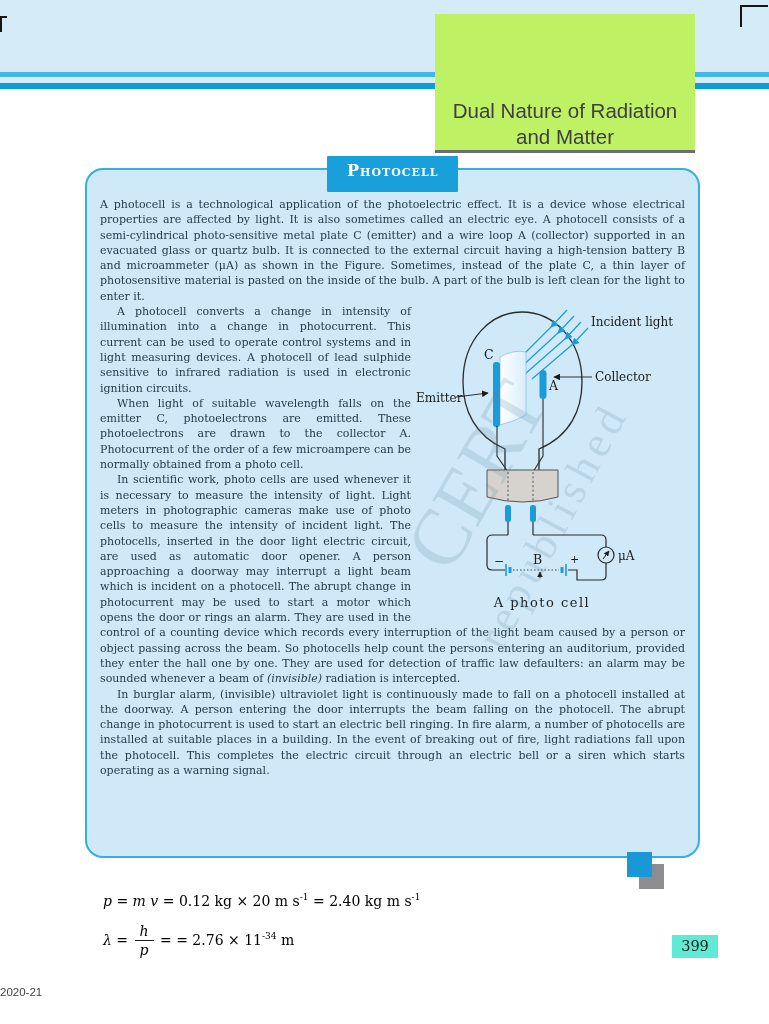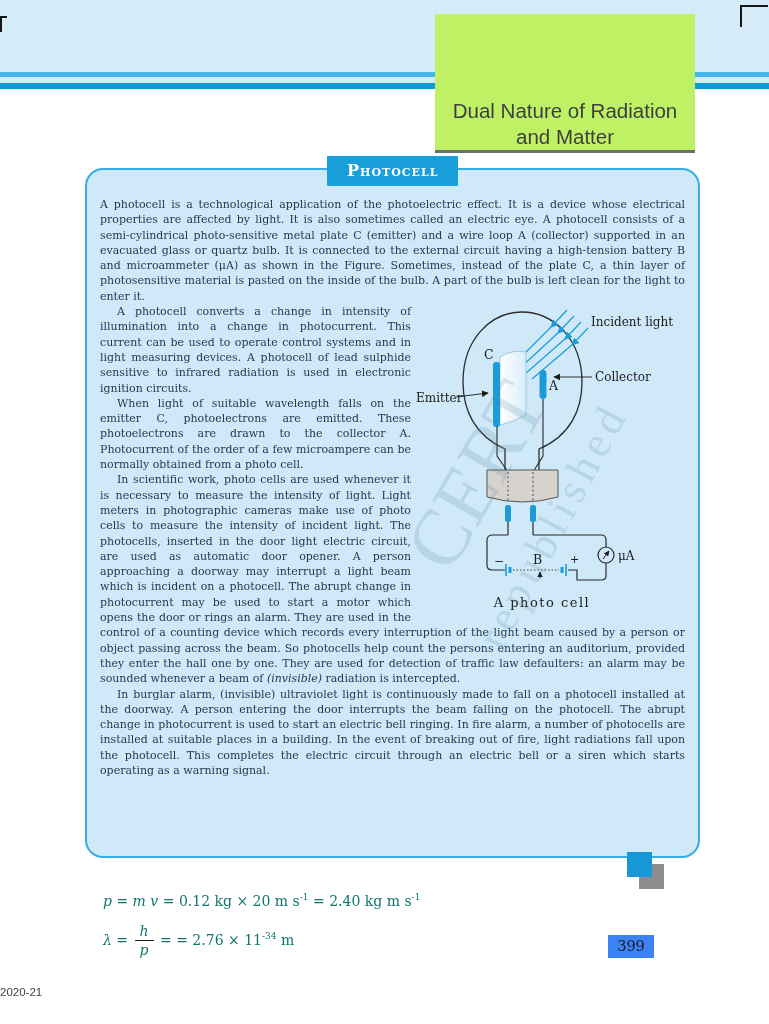--- a/index.html
+++ b/index.html
@@ -14,43 +14,43 @@
   .mark{position:absolute;background:#161616;}
   
   .title-box{position:absolute;left:435px;top:0;width:260px;height:139px;background:#bef264;
      border-bottom:3px solid #6d6e70;box-sizing:border-box;display:flex;flex-direction:column;
      justify-content:flex-end;align-items:center;
      font-family:"Liberation Sans",sans-serif;font-size:20.5px;line-height:26px;color:#3e3e40;text-align:center;margin-top:14px;}
   
   .content-box{position:absolute;left:85px;top:168px;width:615px;height:690px;background:#cfe9f8;
      border:2px solid #35aee3;border-radius:18px;box-sizing:border-box;padding:27px 13px 8px 13px;}
   .heading-tab{position:absolute;left:240px;top:-14px;background:#199fd9;color:#ffffff;
-     padding:5px 20px 6px 20px;font-variant:small-caps;font-weight:bold;font-size:16px;
+     padding:5px 20px 12px 20px;font-variant:small-caps;font-weight:bold;font-size:16px;
      letter-spacing:1px;border-radius:1px;z-index:3;}
   .content-box p{margin:0;font-size:11px;line-height:15.3px;text-align:justify;color:#223c4b;position:relative;z-index:1;}
   .content-box p.ind{text-indent:17px;}
   .fig-wrap{float:right;width:270px;height:310px;margin:2px 0 2px 4px;position:relative;z-index:1;}
   .em-it{font-style:italic;}
   
   .wm{position:absolute;z-index:2;pointer-events:none;color:rgba(95,135,160,0.20);
       font-family:"Liberation Serif",serif;white-space:nowrap;}
   .wm1{left:290px;top:260px;font-size:80px;transform:rotate(-60deg);}
   .wm2{left:330px;top:330px;font-size:44px;letter-spacing:6px;transform:rotate(-62deg);}
   
-  .equations{position:absolute;left:103px;top:893px;font-size:14px;color:#0f766e;}
+  .equations{position:absolute;left:103px;top:893px;font-size:14px;color:#000000;}
   .eq-line{margin-bottom:14px;white-space:nowrap;}
   .eq-line .v{font-style:italic;}
   sup{font-size:9px;vertical-align:super;line-height:0;}
   .frac{display:inline-block;text-align:center;vertical-align:middle;margin:0 2px;}
   .frac .num{display:block;border-bottom:1px solid #1d1d1d;padding:0 5px 1px 5px;}
   .frac .den{display:block;padding:1px 5px 0 5px;}
   
   .sq-gray{position:absolute;left:639px;top:864px;width:25px;height:25px;background:#8d8d8f;z-index:2;}
   .sq-blue{position:absolute;left:627px;top:852px;width:25px;height:25px;background:#1898d6;z-index:3;}
-  .page-num{position:absolute;left:608px;top:935px;width:46px;height:23px;background:#3b82f6;
+  .page-num{position:absolute;left:672px;top:935px;width:46px;height:23px;background:#5eead4;
      text-align:center;line-height:23px;font-size:14.5px;color:#1d1d1d;}
   .footer-year{position:absolute;left:0;top:986px;width:769px;text-align:left;
      font-family:"Liberation Sans",sans-serif;font-size:11.5px;color:#3f3f3f;}
   svg text{font-family:"DejaVu Serif",serif;fill:#1b1b1b;}
 </style>
 </head>
 <body>
 
 <div class="page">
 

